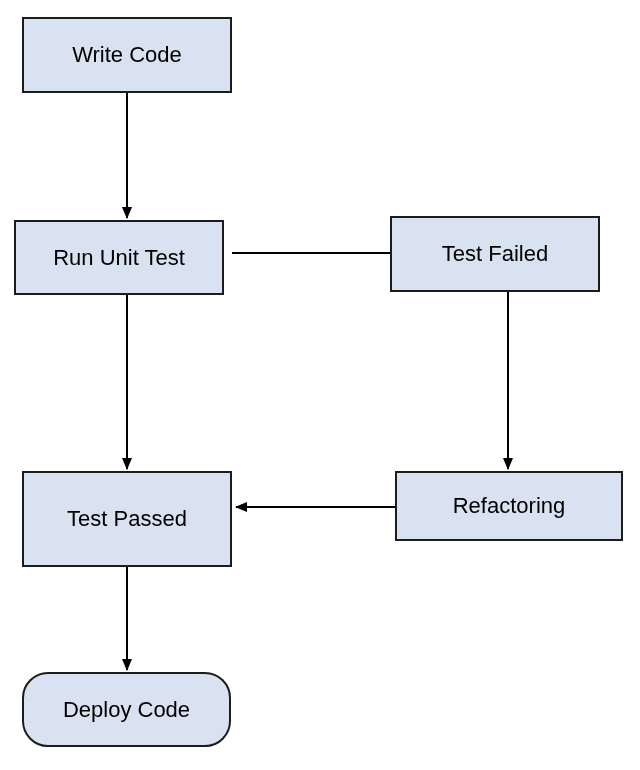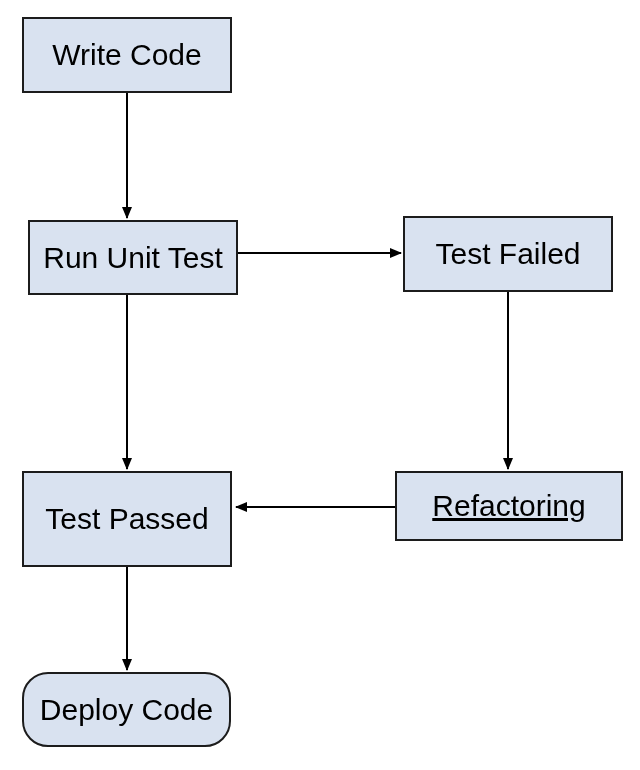--- a/index.html
+++ b/index.html
@@ -24,29 +24,29 @@
     pointer-events: none;
   }
   .node {
     position: absolute;
     box-sizing: border-box;
     background: var(--node-fill, #d9e2f0);
     border: 2px solid var(--node-border, #1c1c1c);
     display: flex;
     align-items: center;
     justify-content: center;
-    font-size: 30px;
+    font-size: 22px;
     color: var(--text, #000000);
     white-space: nowrap;
   }
   .node-write-code   { left: 22px;  top: 17px;  width: 210px; height: 76px; }
-  .node-run-unit-test{ left: 28px;  top: 220px; width: 210px; height: 75px; justify-content: center; }
-  .node-test-failed  { left: 403px; top: 216px; width: 210px; height: 76px; }
+  .node-run-unit-test{ left: 14px;  top: 220px; width: 210px; height: 75px; justify-content: center; }
+  .node-test-failed  { left: 390px; top: 216px; width: 210px; height: 76px; }
   .node-test-passed  { left: 22px;  top: 471px; width: 210px; height: 96px; }
-  .node-refactoring  { left: 395px; top: 471px; width: 228px; height: 70px; text-decoration: underline; }
+  .node-refactoring  { left: 395px; top: 471px; width: 228px; height: 70px; }
   .node-deploy-code  { left: 22px;  top: 672px; width: 209px; height: 75px; border-radius: 26px; }
 </style>
 </head>
 <body>
 
 <div class="canvas">
 
   <svg class="edges-layer" width="640" height="770" viewBox="0 0 640 770" xmlns="http://www.w3.org/2000/svg">
     <defs>
       <marker id="arrowhead" markerWidth="13" markerHeight="12" refX="11" refY="5" orient="auto" markerUnits="userSpaceOnUse">

